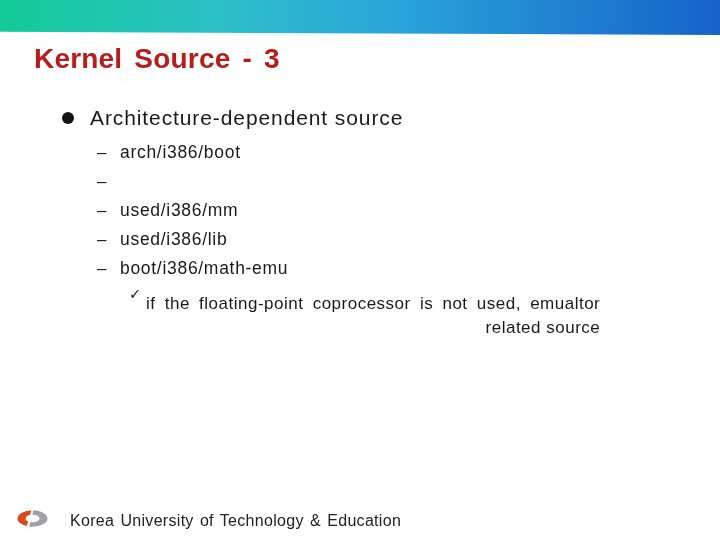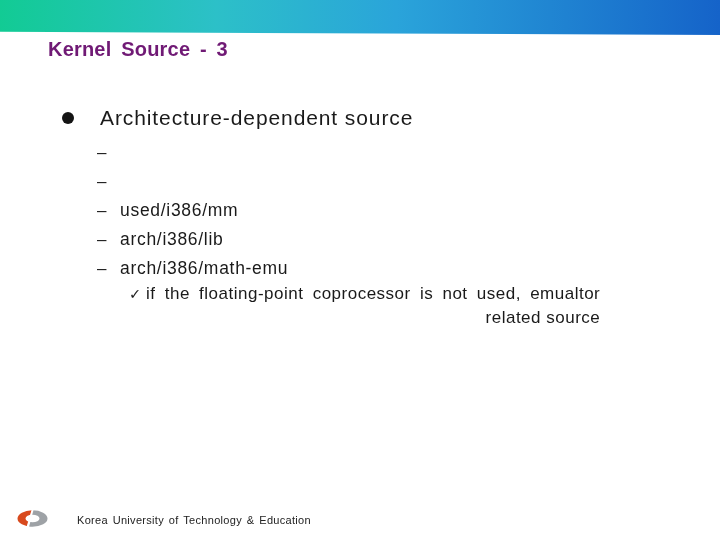--- a/index.html
+++ b/index.html
@@ -12,28 +12,28 @@
     margin:0 auto;
   }
   
   .header-bar {
     position:absolute; left:0; top:0;
     width:720px; height:35px;
     background:linear-gradient(91deg, #12cb94 0%, #2cc0c8 30%, #2aa4da 55%, #1563c9 100%);
     clip-path:polygon(0 0, 100% 0, 100% 100%, 0 91%);
   }
   .slide-title {
-    position:absolute; left:48px; top:26px;
-    font-size:20px; line-height:1; font-weight:700;
-    color:#701a75; letter-spacing:0.2px; word-spacing:4px;
+    position:absolute; left:34px; top:26px;
+    font-size:28px; line-height:1; font-weight:700;
+    color:#b91c1c; letter-spacing:0.2px; word-spacing:4px;
     white-space:nowrap;
   }
   .bullet-row {
     position:absolute; left:62px; top:105px;
-    display:flex; align-items:flex-start;gap:10px;
+    display:flex; align-items:flex-start;
   }
   .disc-bullet {
     width:12px; height:12px; border-radius:50%;
     background:#141414; margin-top:7px; flex:0 0 12px;
   }
   .bullet-heading {
     margin-left:16px;
     font-size:21px; line-height:26px;
     color:#1a1a1a; letter-spacing:0.9px;
     white-space:nowrap;
@@ -55,27 +55,27 @@
     color:#1a1a1a;
   }
   .check-mark {
     flex:0 0 17px; width:17px;
     font-size:14.5px; line-height:24px; color:#1a1a1a;
   }
   .check-text {
     font-size:17px; line-height:24px;
     letter-spacing:0.5px; max-width:530px;
   }
-  .check-line1 { word-spacing:4px; display:block; white-space:nowrap; }
+  .check-line1 { word-spacing:4px; display:block; white-space:nowrap;margin-top:10px; }
   .check-line2 { display:block; white-space:nowrap;text-align:right; }
   .footer { position:absolute; left:0; top:505px; width:720px; height:30px; }
   .footer-logo { position:absolute; left:17px; top:5px; }
   .footer-text {
-    position:absolute; left:77px; top:9px;
-    font-size:11px; line-height:13px;
+    position:absolute; left:70px; top:9px;
+    font-size:16px; line-height:13px;
     color:#222222; letter-spacing:0.3px; word-spacing:1.5px;
     white-space:nowrap;
   }
 </style>
 </head>
 <body>
 
 <div class="slide">
 
   <div class="header-bar"></div>
@@ -83,35 +83,36 @@
   <h1 class="slide-title">Kernel Source - 3</h1>
 
   <div class="bullet-row">
     <span class="disc-bullet"></span>
     <span class="bullet-heading">Architecture-dependent source</span>
   </div>
 
   <div class="sub-list">
     <div class="sub-item">
       <span class="dash-bullet">–</span>
+      <span>arch/i386/boot</span>
     </div>
     <div class="sub-item">
       <span class="dash-bullet">–</span>
     </div>
     <div class="sub-item">
       <span class="dash-bullet">–</span>
       <span>used/i386/mm</span>
     </div>
     <div class="sub-item">
       <span class="dash-bullet">–</span>
-      <span>arch/i386/lib</span>
+      <span>used/i386/lib</span>
     </div>
     <div class="sub-item">
       <span class="dash-bullet">–</span>
-      <span>arch/i386/math-emu</span>
+      <span>boot/i386/math-emu</span>
     </div>
   </div>
 
   <div class="check-item">
     <span class="check-mark">✓</span>
     <span class="check-text">
       <span class="check-line1">if the floating-point coprocessor is not used, emualtor</span>
       <span class="check-line2">related source</span>
     </span>
   </div>

